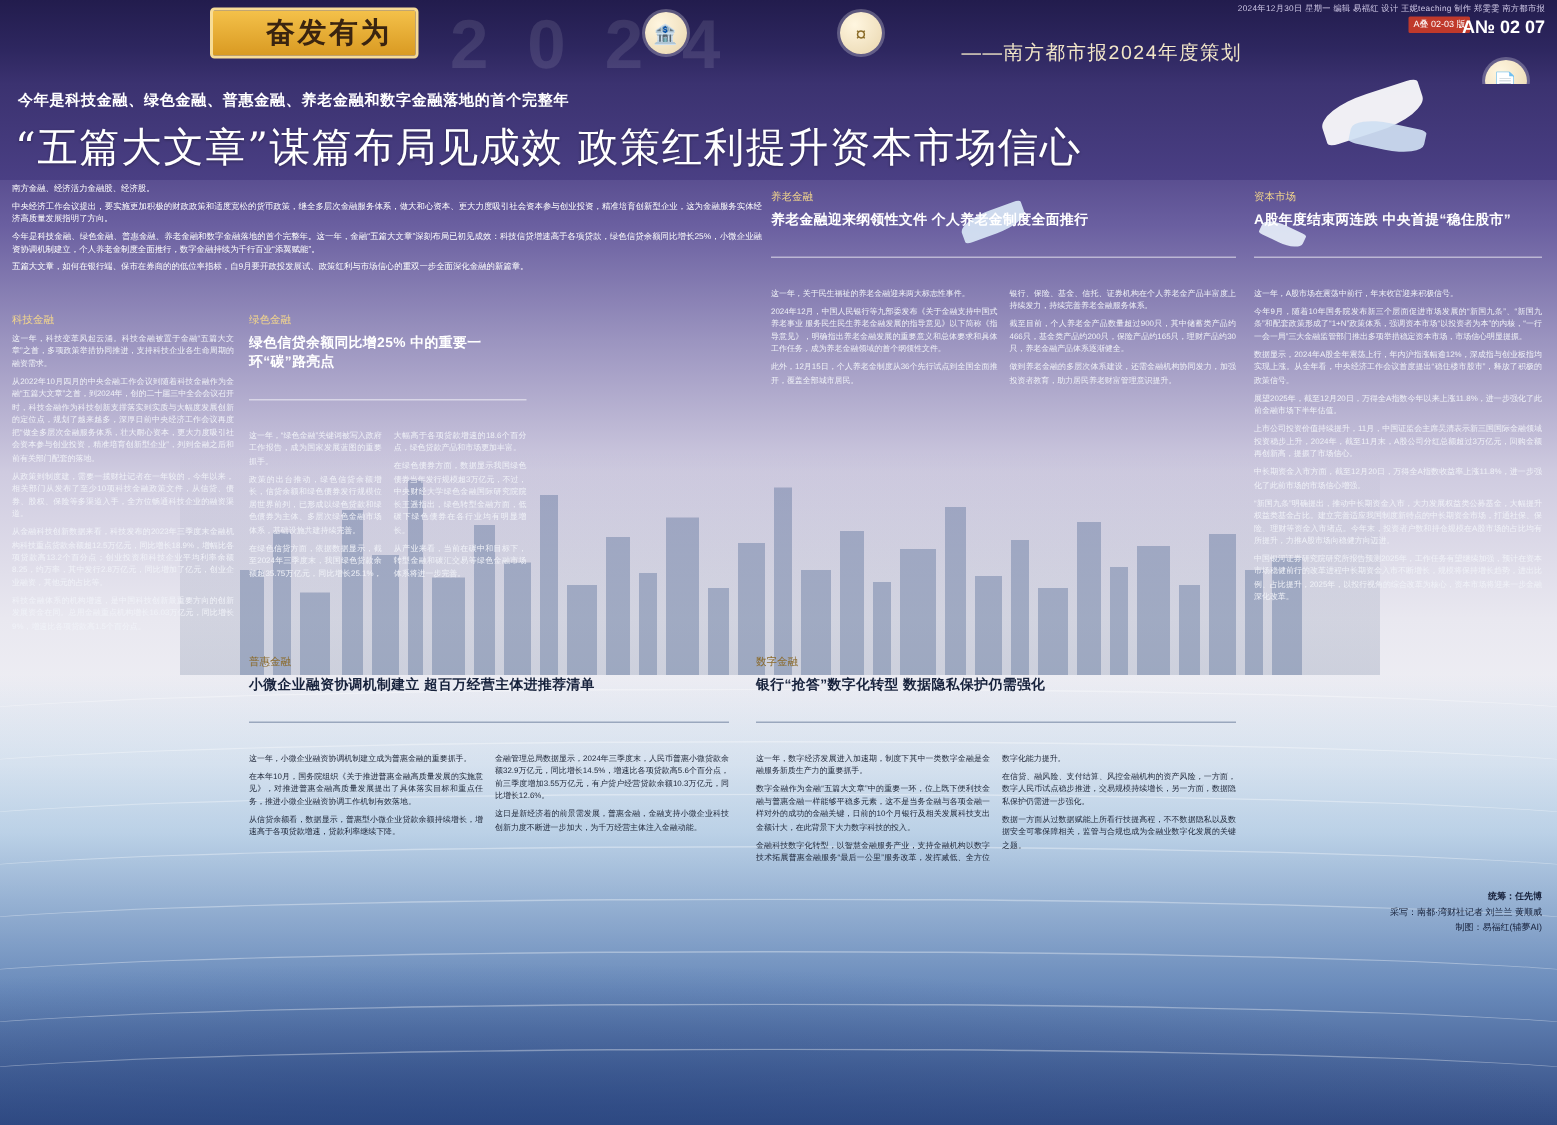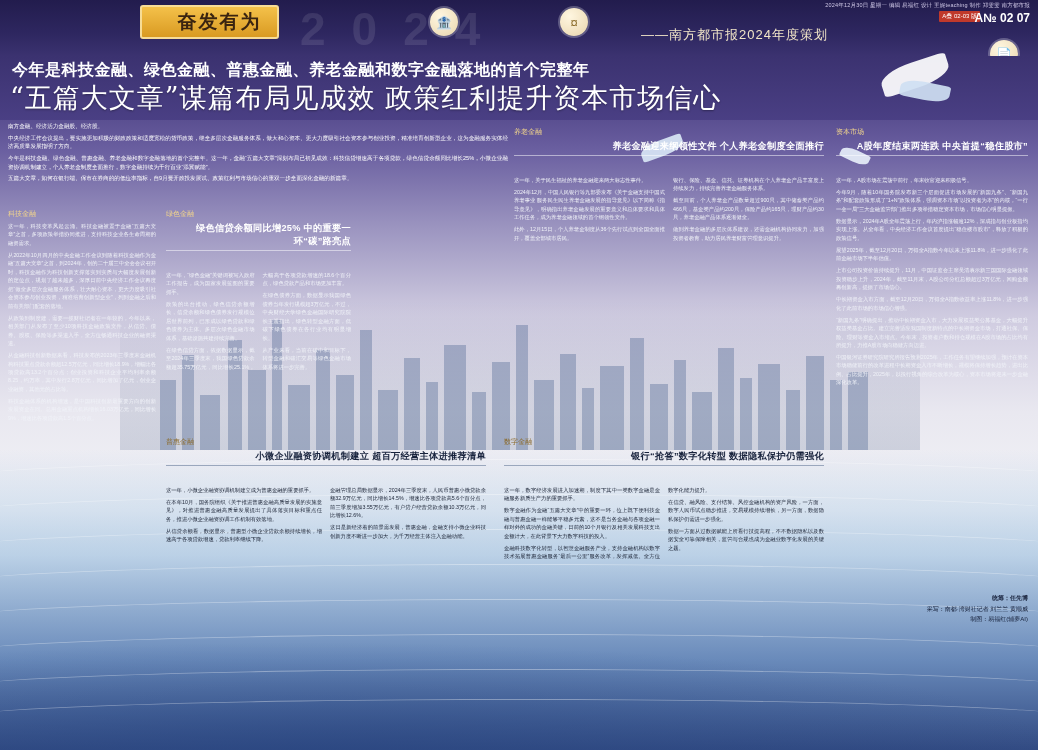--- a/index.html
+++ b/index.html
@@ -54,21 +54,21 @@
     display:flex;align-items:center;justify-content:center;color:#8a6b28;font-size:13px;
     box-shadow:0 0 0 2px rgba(255,255,255,.25);
   }
   .mi1{left:430px}.mi2{left:560px}.mi3{left:990px;top:40px}
   
   .headband{
     position:absolute;top:56px;left:0;right:0;height:64px;
     background:linear-gradient(180deg,#3b3270 0%,#4a3f84 100%);
   }
   .kicker{
-    position:absolute;top:60px;left:12px;color:#ffffff;font-size:16px;font-weight:bold;
+    position:absolute;top:60px;left:12px;color:#ffffff;font-size:10px;font-weight:bold;
     letter-spacing:.5px;
   }
   .headline{
     position:absolute;top:80px;left:10px;color:#ffffff;font-size:27px;font-weight:normal;
     letter-spacing:1px;text-shadow:0 1px 2px rgba(0,0,0,.35);
     font-family:"DejaVu Serif","Liberation Serif",serif;
   }
   
   .ribbon{position:absolute;background:#ffffff;opacity:.92;border-radius:50% 10% 50% 10%;}
   .r1{left:880px;top:62px;width:70px;height:26px;transform:rotate(-18deg);}
@@ -81,21 +81,21 @@
     position:absolute;top:0;left:0;width:500px;color:#ffffff;font-size:5.6px;line-height:1.55;
     text-align:justify;
   }
   .lead p{margin:0 0 3px 0;}
   .sect{position:absolute;}
   .sect-tag{
     display:inline-block;color:#8b6a2a;font-size:7px;margin-right:4px;vertical-align:2px;
   }
   .sect-title{
     font-size:9.2px;font-weight:bold;color:#17223c;letter-spacing:.3px;
-    border-bottom:1px solid #9aa7bd;padding-bottom:2px;margin-bottom:20px;text-align:right;
+    border-bottom:1px solid #9aa7bd;padding-bottom:18px;margin-bottom:20px;
   }
   .sect-title.light{color:#ffffff;border-bottom-color:rgba(255,255,255,.5);}
   .sect-tag.light{color:#f2d58c;}
   .body{font-size:5.3px;line-height:1.6;color:#1c2436;text-align:justify;}
   .body.light{color:#f0f2f8;}
   .body p{margin:0 0 3.5px 0;}
   .colwrap{column-gap:8px;}
   
   .skyline{
     position:absolute;left:120px;bottom:300px;width:800px;height:150px;

